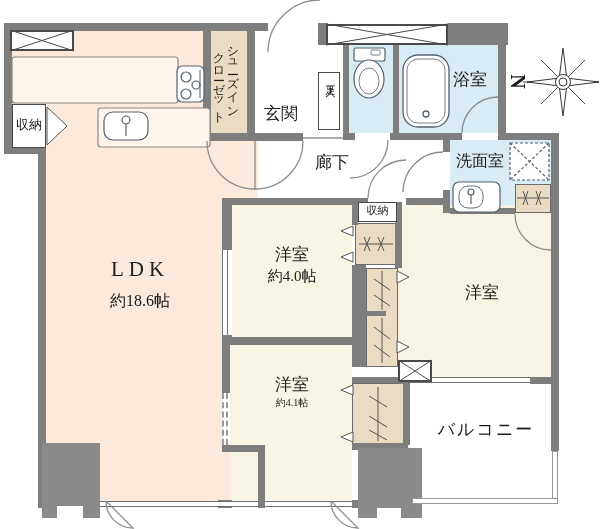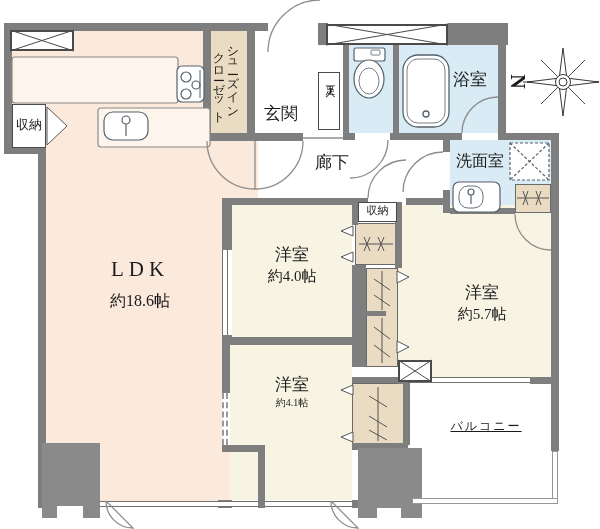--- a/index.html
+++ b/index.html
@@ -213,21 +213,20 @@
   <div class="lbl" style="left:301px;top:152px;width:48px;font-size:17px;text-align:right;">廊下</div>
   <div class="lbl" style="left:444px;top:69px;width:52px;font-size:17px;">浴室</div>
   <div class="lbl" style="left:448px;top:151px;width:64px;font-size:16px;">洗面室</div>
   <div class="lbl" style="left:12px;top:117px;width:34px;font-size:13px;">収納</div>
   <div class="lbl" style="left:358px;top:204px;width:39px;font-size:11px;">収納</div>
 
   <div class="lbl" style="left:257px;top:244px;width:70px;font-size:17px;">洋室</div>
   <div class="lbl" style="left:252px;top:267px;width:80px;font-size:15px;">約4.0帖</div>
 
   <div class="lbl" style="left:447px;top:282px;width:70px;font-size:17px;">洋室</div>
-  <div class="lbl" style="left:442px;top:305px;width:80px;font-size:15px;">約5.7帖</div>
 
   <div class="lbl" style="left:257px;top:374px;width:70px;font-size:17px;">洋室</div>
   <div class="lbl" style="left:252px;top:397px;width:80px;font-size:10px;">約4.1帖</div>
 
-  <div class="lbl" style="left:432px;top:419px;width:108px;font-size:12px;letter-spacing:2px;text-decoration:underline;">バルコニー</div>
+  <div class="lbl" style="left:432px;top:419px;width:108px;font-size:17px;letter-spacing:2px;">バルコニー</div>
 
   <div class="lbl" style="left:505px;top:69px;width:24px;font-size:20px;font-weight:bold;transform:rotate(90deg);">N</div>
 </div>
 
 </body></html>

